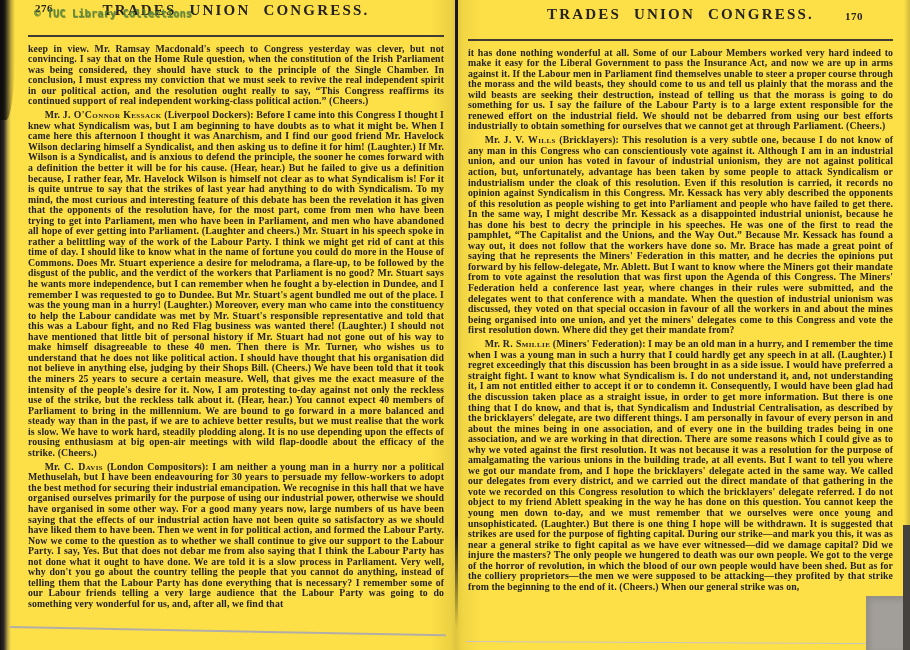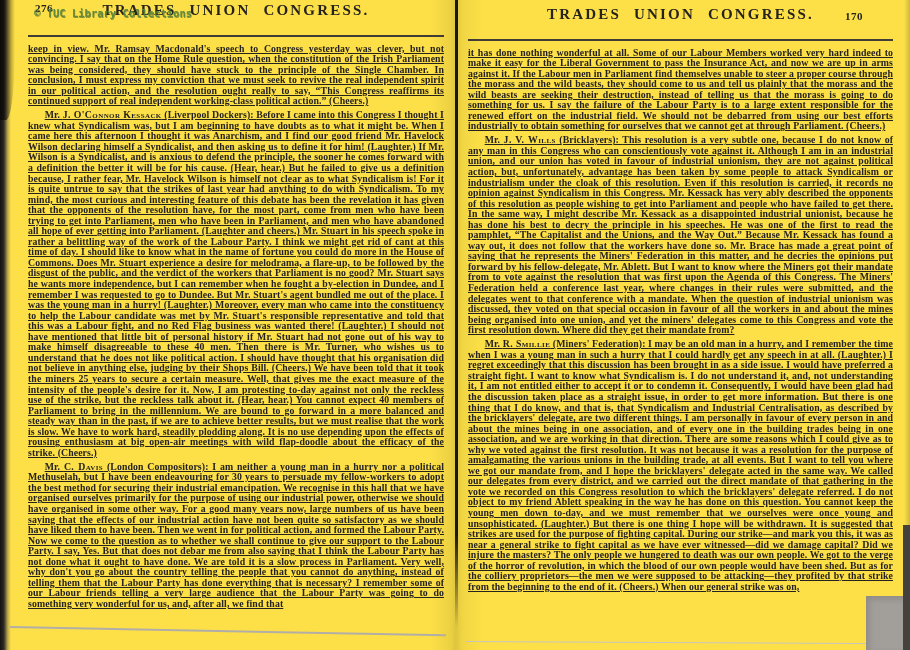--- a/index.html
+++ b/index.html
@@ -33,21 +33,21 @@
   .page-left{left:28px;width:416px;}
   .page-right{left:468px;top:4px;width:425px;}
   .page-number{position:absolute;z-index:2;font-weight:bold;font-size:11px;letter-spacing:.5px;}
   .pn-left{left:35px;top:2px;}
   .pn-right{left:845px;top:10px;}
   .page-header{text-align:center;font-weight:bold;font-size:15px;
         letter-spacing:2.2px;word-spacing:7px;margin:2px 0 16px;}
   .header-rule{height:1.5px;background:#413d36;margin-top:2px;}
   .page-body{margin-top:7px;font-weight:700;font-size:9.8px;line-height:10.55px;
         text-align:justify;letter-spacing:.1px;}
-  .page-body p{margin:0 0 3.5px;text-indent:1.7em;text-decoration:underline;}
+  .page-body p{margin:0 0 3.5px;text-indent:1.7em;}
   .page-body p.cont{text-indent:0;}
   .speaker-name{font-variant:small-caps;letter-spacing:.4px;}
 </style>
 </head>
 <body>
 
 <div class="scan">
 
   <div class="gutter-shade"></div>
   <div class="gutter-line"></div>

